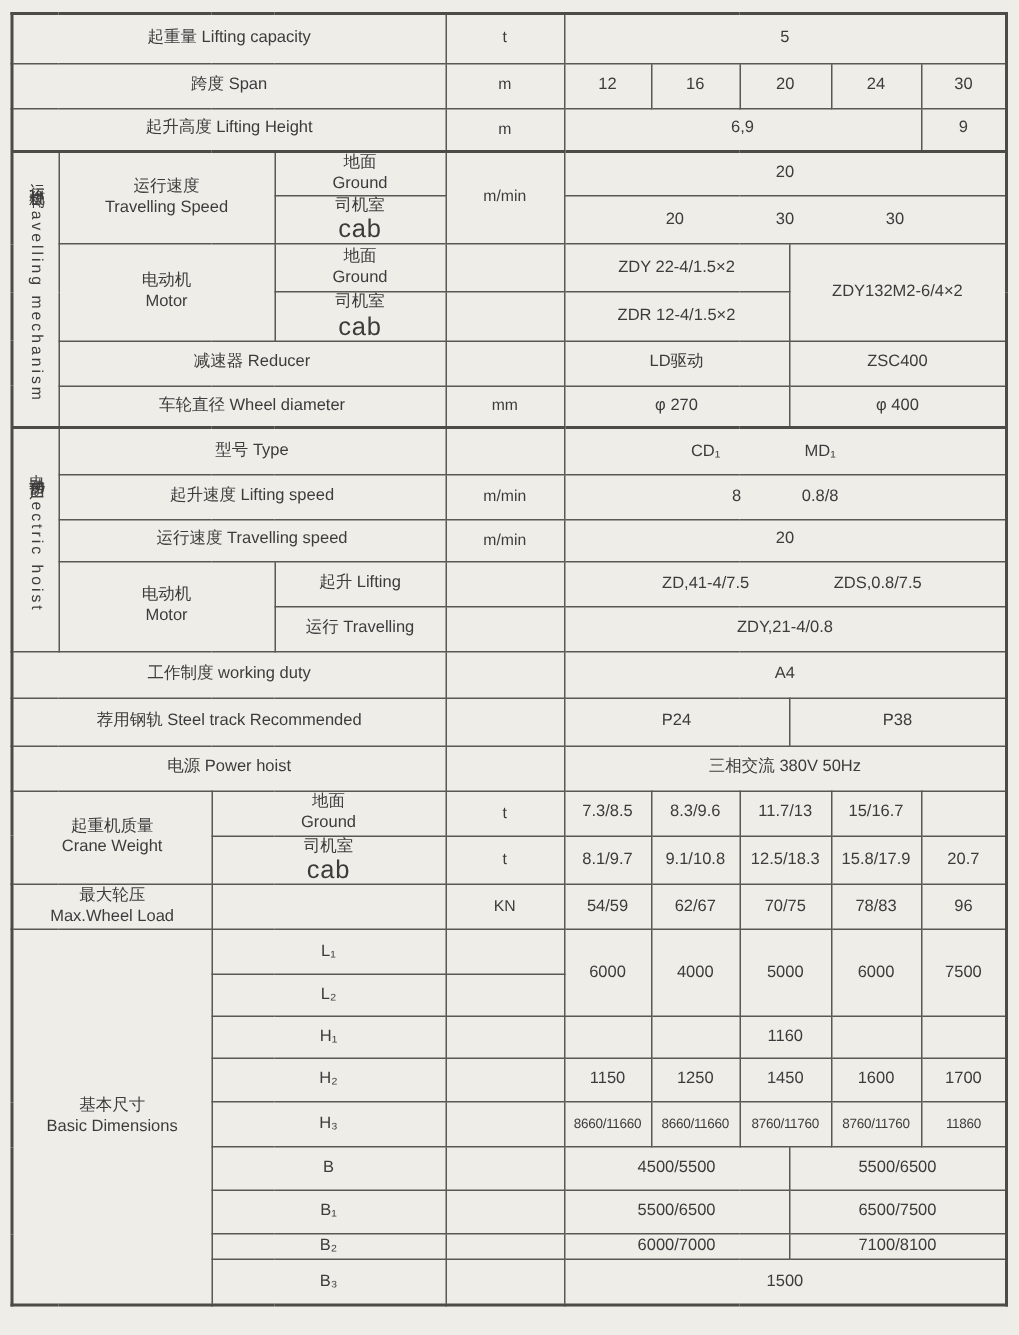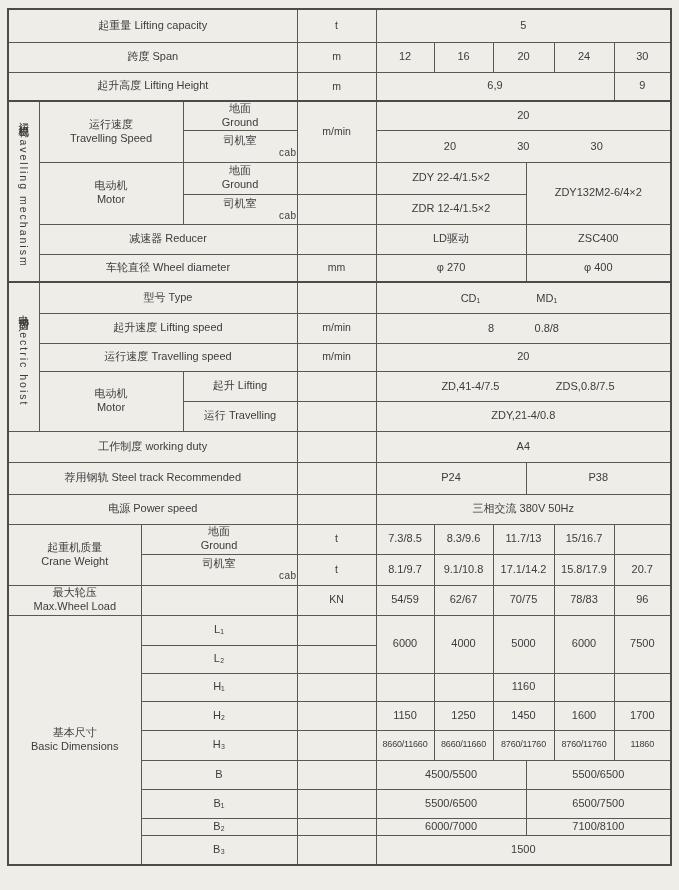--- a/index.html
+++ b/index.html
@@ -16,21 +16,21 @@
     border:2px solid var(--line);
   }
   td{
     border:1px solid #5a5852;
     text-align:center;vertical-align:middle;
     font-size:11px;padding:0;overflow:hidden;
     color:var(--text);
   }
   tr.sect td{border-top:2px solid var(--line);}
   .ln{line-height:1.25;white-space:nowrap;}
-  .cab .ln-1{font-size:10px;line-height:1.05;letter-spacing:.5px;text-align:right;}
+  .cab .ln-1{font-size:17px;line-height:1.05;letter-spacing:.5px;}
   td.vert{padding:3px 0;}
   td.vert .ln{
     writing-mode:vertical-lr;text-orientation:mixed;
     display:inline-block;letter-spacing:2px;line-height:1.05;
     white-space:normal;font-size:10.5px;
   }
   td.parts{position:relative;}
   td.parts span{
     position:absolute;top:50%;transform:translate(-50%,-50%);
     white-space:nowrap;
@@ -275,21 +275,21 @@
           </td>
           <td colspan="3" data-name="value-cell">
             <div class="ln ln-0" data-name="cell-text">P24</div>
           </td>
           <td colspan="3" data-name="value-cell">
             <div class="ln ln-0" data-name="cell-text">P38</div>
           </td>
         </tr>
         <tr style="height: 30px;">
           <td colspan="4" data-name="row-label">
-            <div class="ln ln-0" data-name="cell-text">电源 Power speed</div>
+            <div class="ln ln-0" data-name="cell-text">电源 Power hoist</div>
           </td>
           <td data-name="unit-cell">
             <div class="ln ln-0" data-name="cell-text"></div>
           </td>
           <td colspan="6" data-name="value-cell">
             <div class="ln ln-0" data-name="cell-text">三相交流  380V  50Hz</div>
           </td>
         </tr>
         <tr style="height: 30px;">
           <td colspan="2" rowspan="2" data-name="row-label">
@@ -327,21 +327,21 @@
           <td data-name="unit-cell">
             <div class="ln ln-0" data-name="cell-text">t</div>
           </td>
           <td data-name="value-cell">
             <div class="ln ln-0" data-name="cell-text">8.1/9.7</div>
           </td>
           <td data-name="value-cell">
             <div class="ln ln-0" data-name="cell-text">9.1/10.8</div>
           </td>
           <td colspan="2" data-name="value-cell">
-            <div class="ln ln-0" data-name="cell-text">17.1/14.2</div>
+            <div class="ln ln-0" data-name="cell-text">12.5/18.3</div>
           </td>
           <td data-name="value-cell">
             <div class="ln ln-0" data-name="cell-text">15.8/17.9</div>
           </td>
           <td data-name="value-cell">
             <div class="ln ln-0" data-name="cell-text">20.7</div>
           </td>
         </tr>
         <tr style="height: 30px;">
           <td colspan="2" data-name="row-label">

